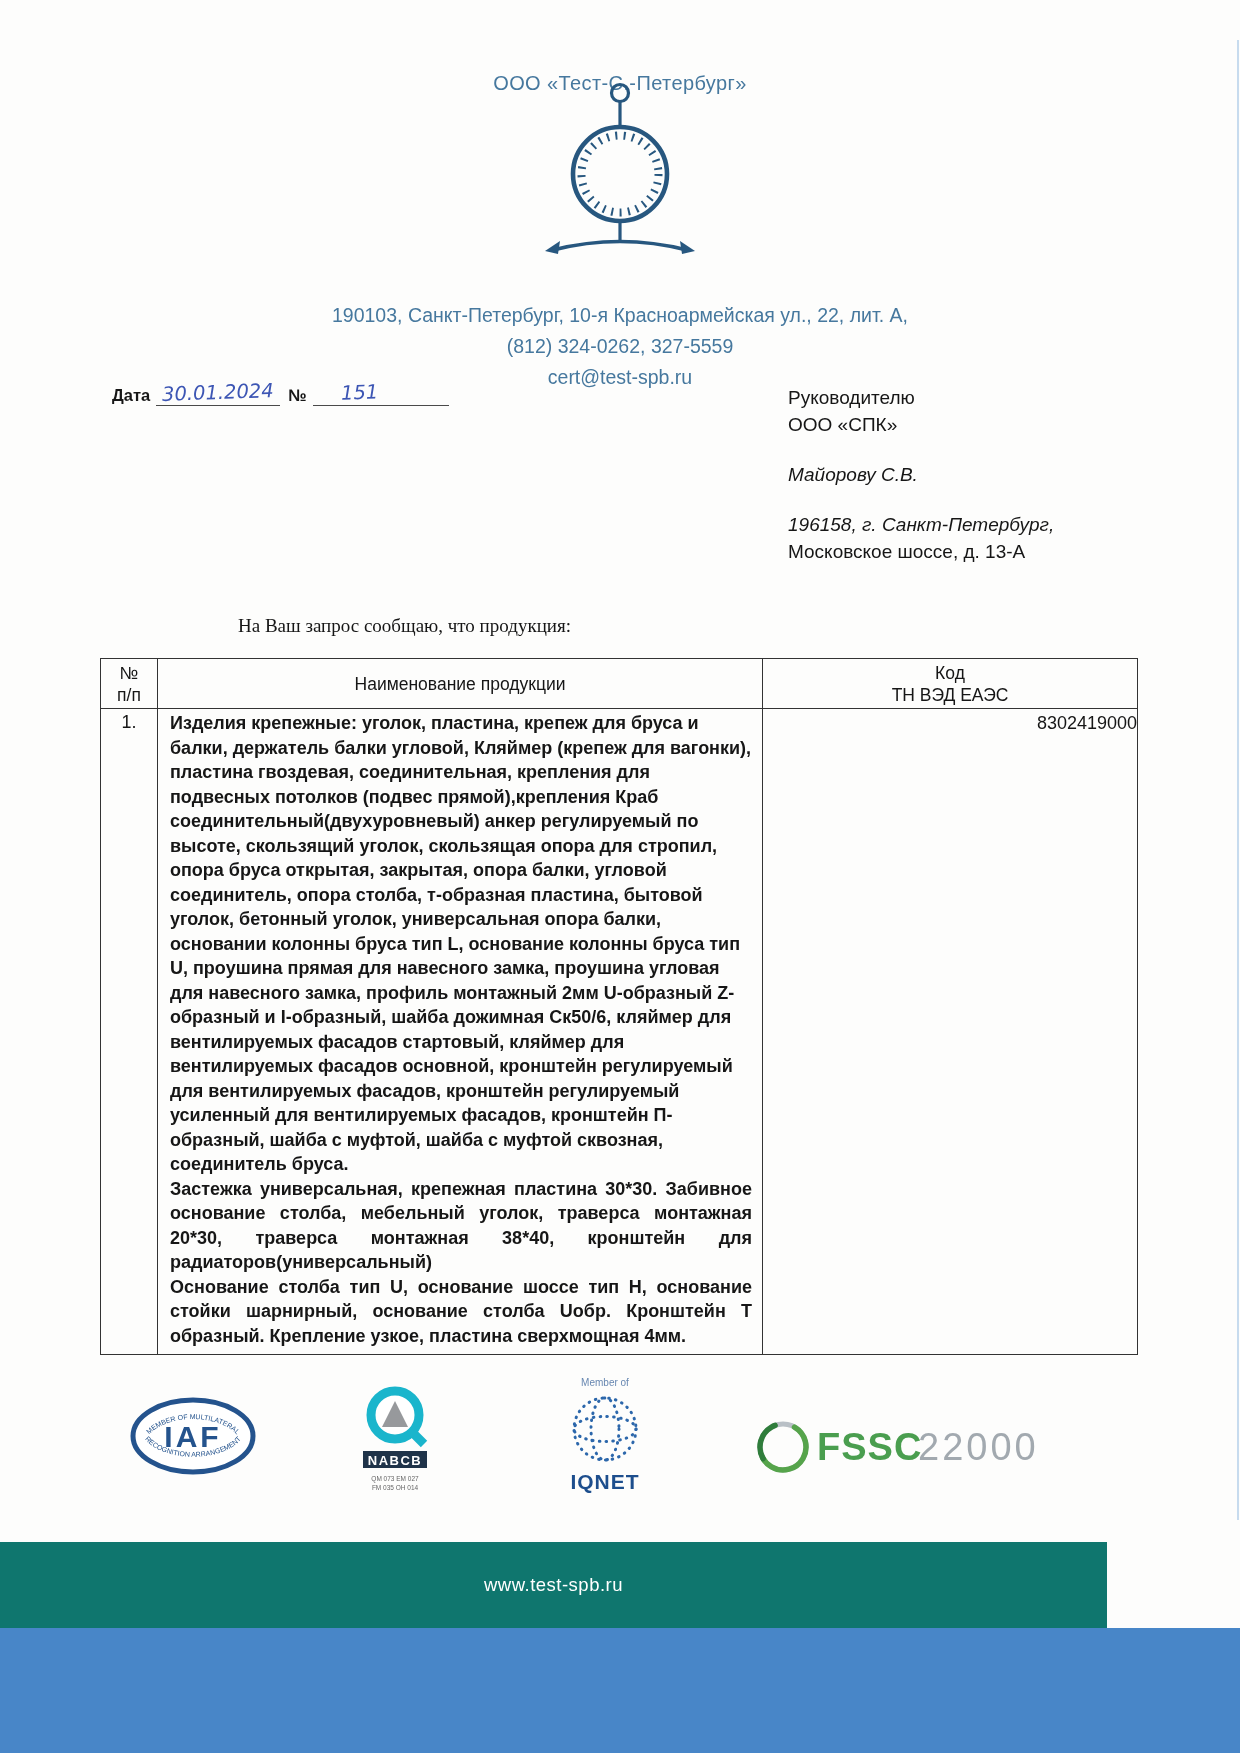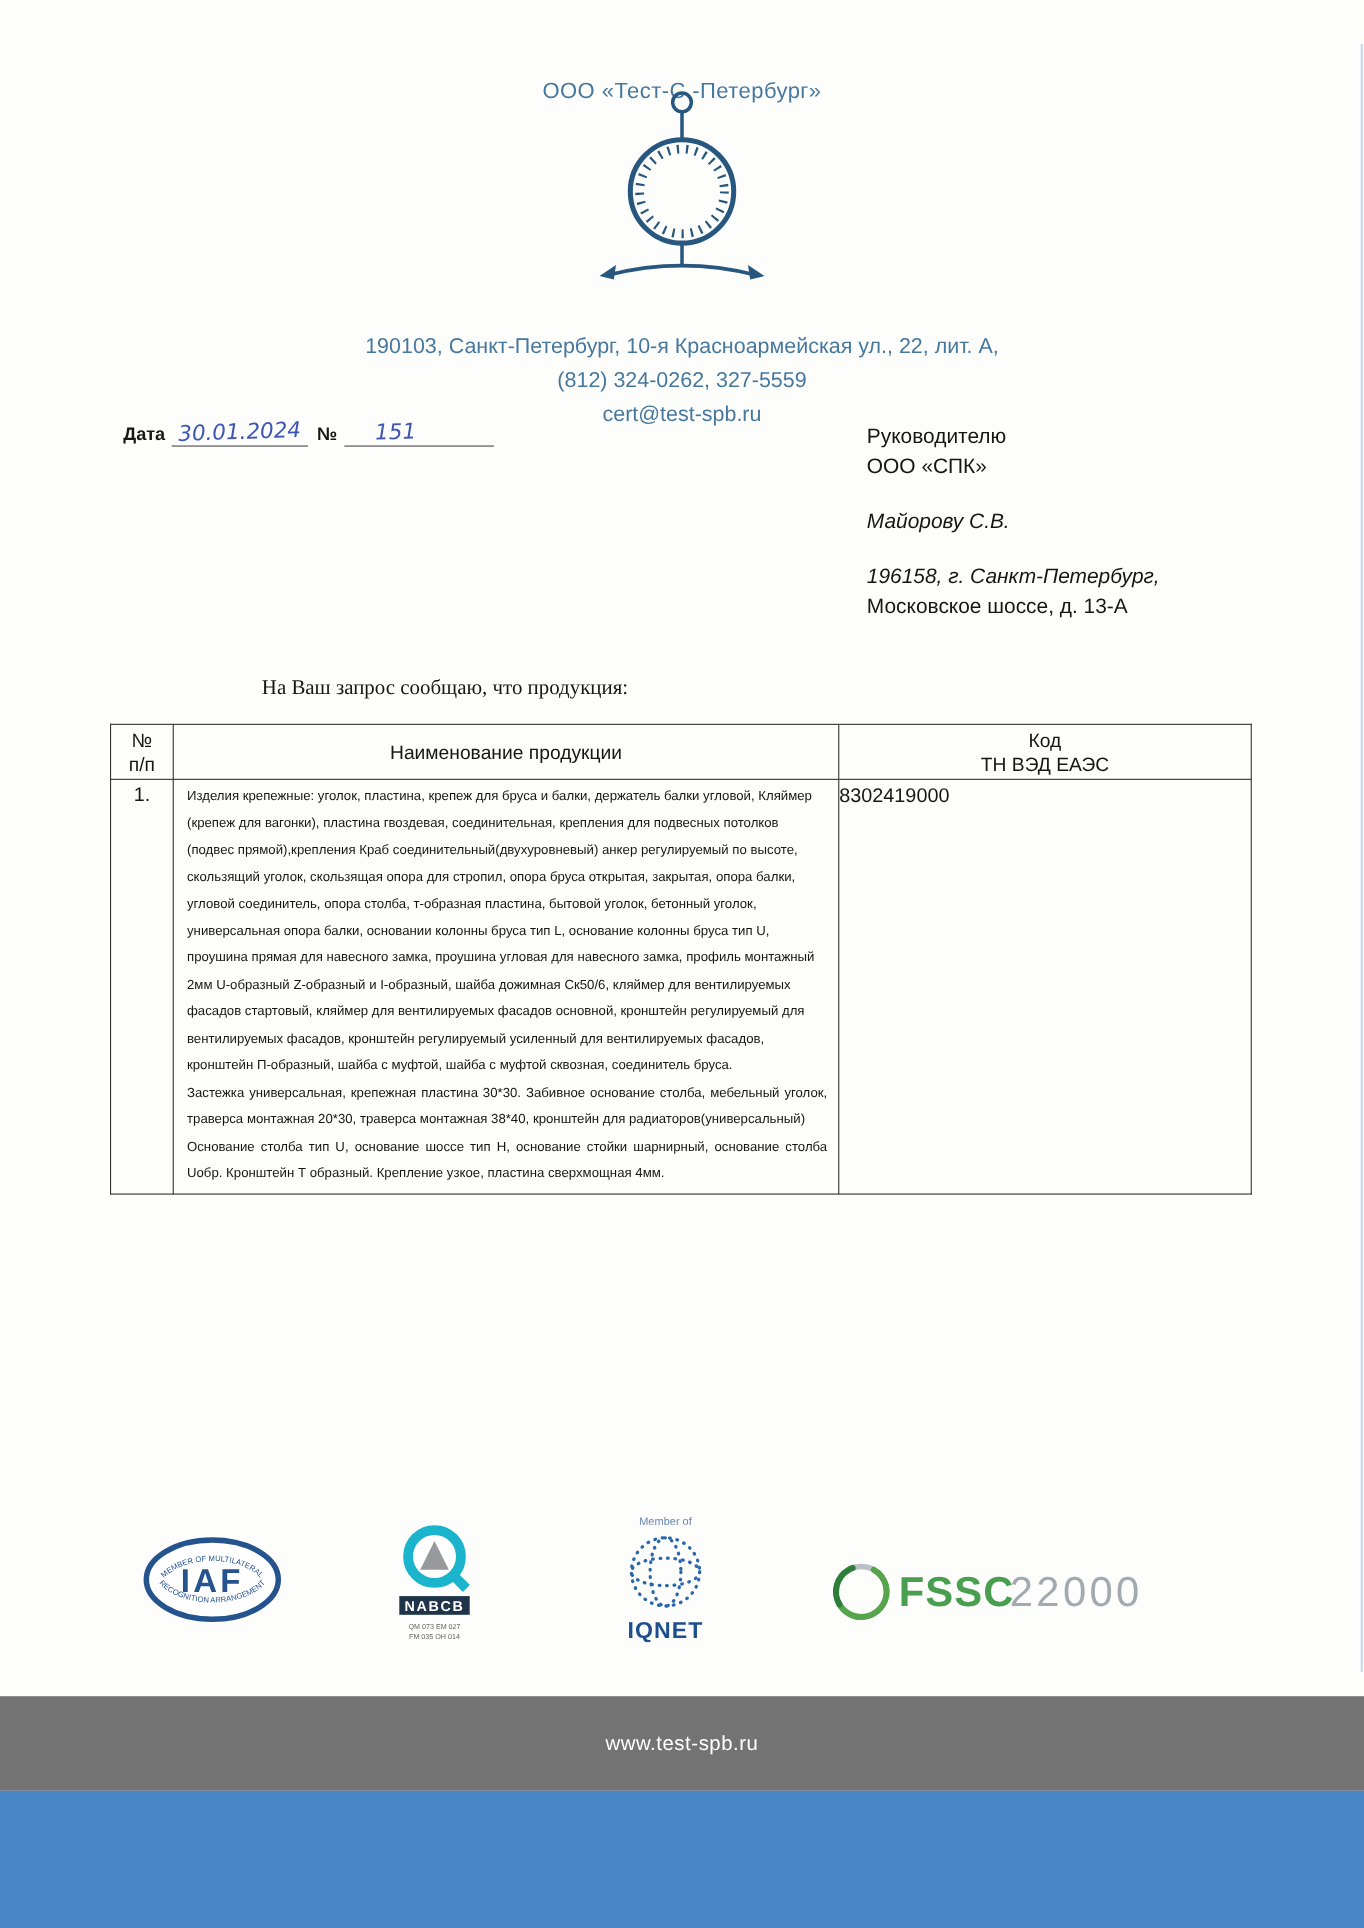--- a/index.html
+++ b/index.html
@@ -42,35 +42,35 @@
   
   .products-table {
     position:absolute; top:658px; left:100px; width:1037px;
     border-collapse:collapse; table-layout:fixed;
   }
   .products-table th, .products-table td { border:1.6px solid #333; }
   .col-num { width:57px; } .col-name { width:605px; } .col-code { width:375px; }
   .products-table th { font-weight:normal; font-size:17.5px; height:50px; vertical-align:middle; text-align:center; line-height:22px; padding:2px 0; }
   .th-line { display:block; }
   .cell-num { vertical-align:top; text-align:center; font-size:18px; padding-top:3px; }
-  .cell-name { vertical-align:top; padding:2px 10px 6px 12px; font-size:12px; line-height:24.5px; }
+  .cell-name { vertical-align:top; padding:2px 10px 6px 12px; font-size:18px; line-height:24.5px;font-weight:bold; }
   .cell-name p { margin:0; }
   .p-justify { text-align:justify; }
-  .cell-code { vertical-align:top; text-align:left; font-size:18px; padding-top:4px; }
+  .cell-code { vertical-align:top; text-align:right; font-size:18px; padding-top:4px; }
   
   .logos-row { position:absolute; top:1375px; left:100px; width:1040px; height:130px; }
   .logo-abs { position:absolute; }
   .iaf-pos   { left:28px;  top:20px; }
   .nabcb-pos { left:243px; top:8px; }
   .iqnet-pos { left:449px; top:0; }
   .fssc-pos  { left:655px; top:40px; }
   
   .website-band {
-    position:absolute; left:0; top:1542px; width:1240px; height:86px;
-    background:#737373; color:#ffffff; text-align:center;
+    position:absolute; left:0; top:1542px; width:1107px; height:86px;
+    background:#0f766e; color:#ffffff; text-align:center;
     font-size:18.5px; line-height:86px; letter-spacing:0.5px;
   }
   .bottom-band { position:absolute; left:0; top:1628px; width:1240px; height:125px; background:#4886c8; }
   .scan-edge { position:absolute; right:1px; top:40px; width:2px; height:1480px; background:#b9d2ea; opacity:0.8; }
 </style>
 </head>
 <body>
 
 <div class="page">
 

